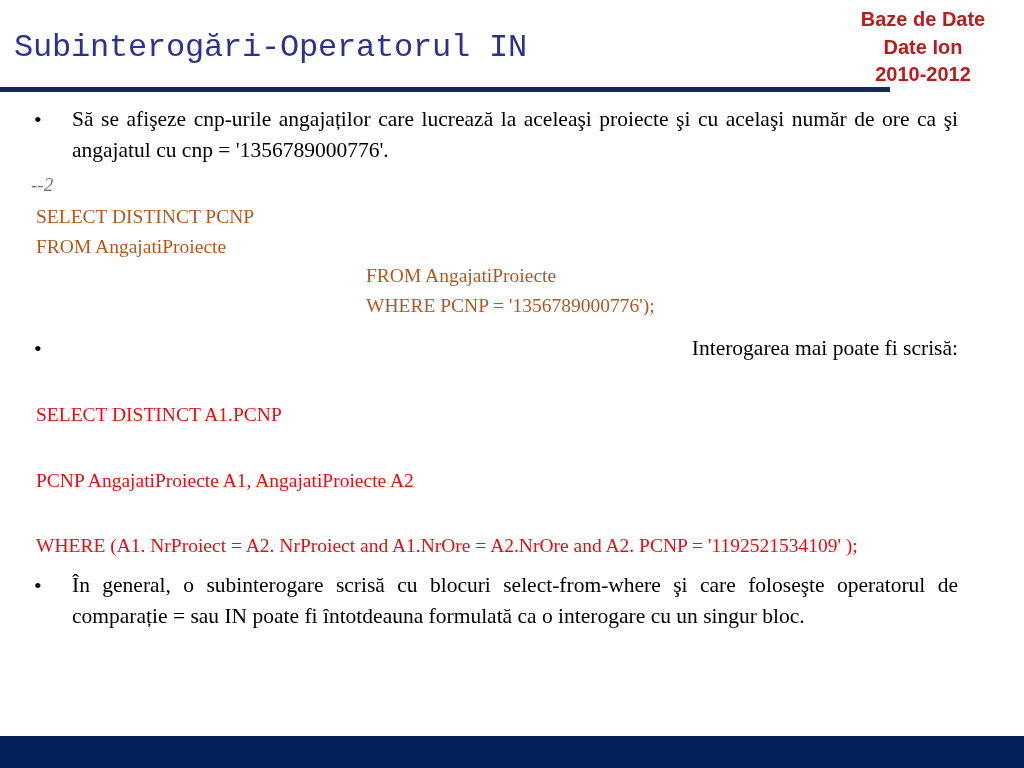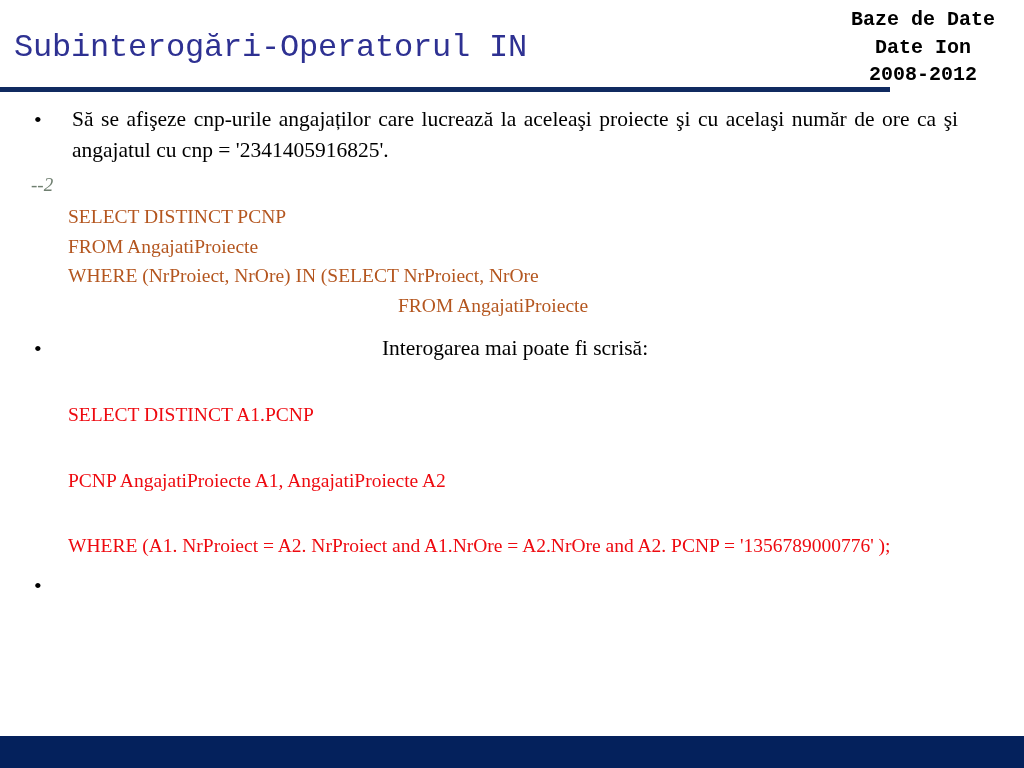--- a/index.html
+++ b/index.html
@@ -33,25 +33,25 @@
     letter-spacing: -0.2px;
     white-space: nowrap;
   }
 
   .header-meta {
     position: absolute;
     right: 6px;
     top: 6px;
     width: 190px;
     text-align: center;
-    font-family: Liberation Mono, monospace;
+    font-family: Liberation Sans, sans-serif;
     font-weight: bold;
     font-size: 20px;
     line-height: 1.38;
-    color: #000000;
+    color: #b91c1c;
     text-shadow: 1px 1px 0 rgba(255,255,255,0.65);
   }
   .header-meta div { white-space: nowrap; }
 
   .title-rule {
     position: absolute;
     left: 0;
     top: 87px;
     width: 890px;
     height: 5px;
@@ -80,34 +80,34 @@
     line-height: 31px;
     color: #000000;
   }
   .bullet-text {
     font-size: 21.5px;
     line-height: 31px;
     color: #000000;
     text-align: justify;
     text-justify: inter-word;
   }
-  .bullet-text.nojust { text-align: center; }
+  .bullet-text.nojust { text-align: right; }
 
   .note-line {
     margin: 6px 0 4px 0;
     padding-left: 31px;
     font-size: 19px;
     font-style: italic;
     color: #6f7f70;
     line-height: 26px;
   }
 
   
   .sql-block {
-    padding-left: 68px;
+    padding-left: 36px;
     padding-right: 66px;
   }
   .sql-line {
     font-size: 19.5px;
     line-height: 29.5px;
     white-space: pre;
   }
   .sql-line.wrap {
     white-space: normal;
     text-align: justify;
@@ -133,57 +133,58 @@
 </head>
 <body>
 
 <div class="slide">
 
   <h1 class="slide-title">Subinterogări-Operatorul IN</h1>
 
   <div class="header-meta">
     <div>Baze de Date</div>
     <div>Date Ion</div>
-    <div>2008-2012</div>
+    <div>2010-2012</div>
   </div>
 
   <div class="title-rule"></div>
 
   <div class="content">
 
     <div class="bullet-row">
       <span class="bullet-mark">•</span>
-      <div class="bullet-text">Să se afişeze cnp-urile angajaților care lucrează la aceleaşi proiecte şi cu acelaşi număr de ore ca şi angajatul cu cnp = '2341405916825'.</div>
+      <div class="bullet-text">Să se afişeze cnp-urile angajaților care lucrează la aceleaşi proiecte şi cu acelaşi număr de ore ca şi angajatul cu cnp = '1356789000776'.</div>
     </div>
 
     <div class="note-line">--2</div>
 
     <div class="sql-block">
       <div class="sql-line sql-orange">SELECT DISTINCT PCNP</div>
       <div class="sql-line sql-orange">FROM AngajatiProiecte</div>
-      <div class="sql-line sql-orange">WHERE (NrProiect, NrOre) IN (SELECT NrProiect, NrOre</div>
       <div class="sql-line sql-orange sql-indent">FROM AngajatiProiecte</div>
+      <div class="sql-line sql-orange sql-indent">WHERE PCNP = '1356789000776');</div>
     </div>
 
     <div class="gap-md"></div>
 
     <div class="bullet-row">
       <span class="bullet-mark">•</span>
       <div class="bullet-text nojust">Interogarea mai poate fi scrisă:</div>
     </div>
 
     <div class="sql-block">
       <div class="sql-line sql-red">SELECT DISTINCT A1.PCNP</div>
       <div class="sql-line sql-red">PCNP AngajatiProiecte A1, AngajatiProiecte A2</div>
-      <div class="sql-line sql-red wrap">WHERE (A1. NrProiect = A2. NrProiect and A1.NrOre = A2.NrOre and A2. PCNP = '1356789000776' );</div>
+      <div class="sql-line sql-red wrap">WHERE (A1. NrProiect = A2. NrProiect and A1.NrOre = A2.NrOre and A2. PCNP = '1192521534109' );</div>
     </div>
 
     <div class="gap-sm"></div>
 
     <div class="bullet-row">
       <span class="bullet-mark">•</span>
+      <div class="bullet-text">În general, o subinterogare scrisă cu blocuri select-from-where şi care foloseşte operatorul de comparație  = sau IN poate fi întotdeauna formulată ca o interogare cu un singur bloc.</div>
     </div>
 
   </div>
 
   <div class="footer-bar"></div>
 
 </div>
 
 </body></html>

